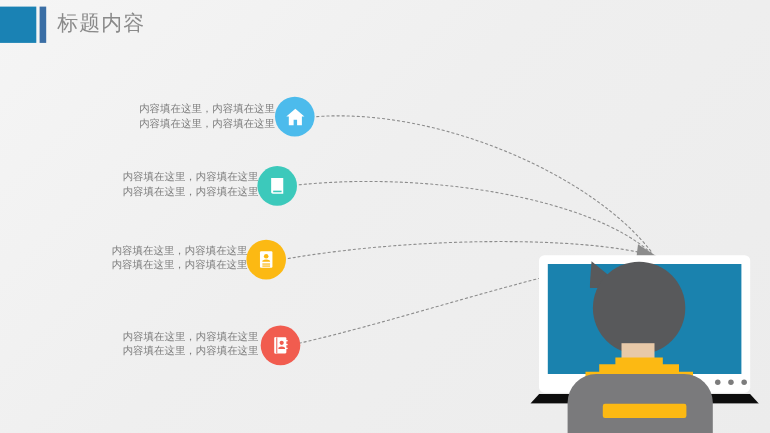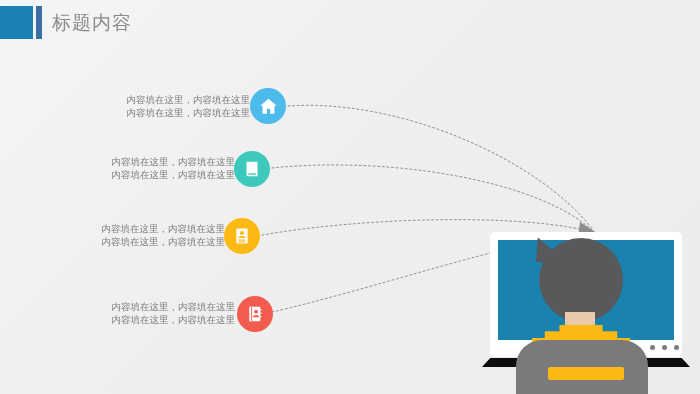--- a/index.html
+++ b/index.html
@@ -40,21 +40,21 @@
   }
   .hdr-title {
     position: absolute;
     left: 52px;
     top: 10px;
     font-size: 19px;
     line-height: 25px;
     color: #8a8a8a;
     letter-spacing: 1px;
     white-space: nowrap;
-    font-family: Liberation Serif, serif;
+    font-family: Liberation Mono, monospace;
   }
 
   
   .connectors {
     position: absolute;
     left: 0;
     top: 0;
     width: 700px;
     height: 394px;
     pointer-events: none;
@@ -65,21 +65,21 @@
     position: absolute;
   }
   .row-text {
     position: absolute;
     right: 0;
     top: 0;
     font-size: 9.5px;
     line-height: 13px;
     color: #7c7c7c;
     white-space: nowrap;
-    font-family: Liberation Sans, sans-serif;
+    font-family: Liberation Mono, monospace;
   }
   .row-text div { white-space: nowrap; }
 
   .icon-circle {
     position: absolute;
     border-radius: 50%;
     display: flex;
     align-items: center;
     justify-content: center;
   }

